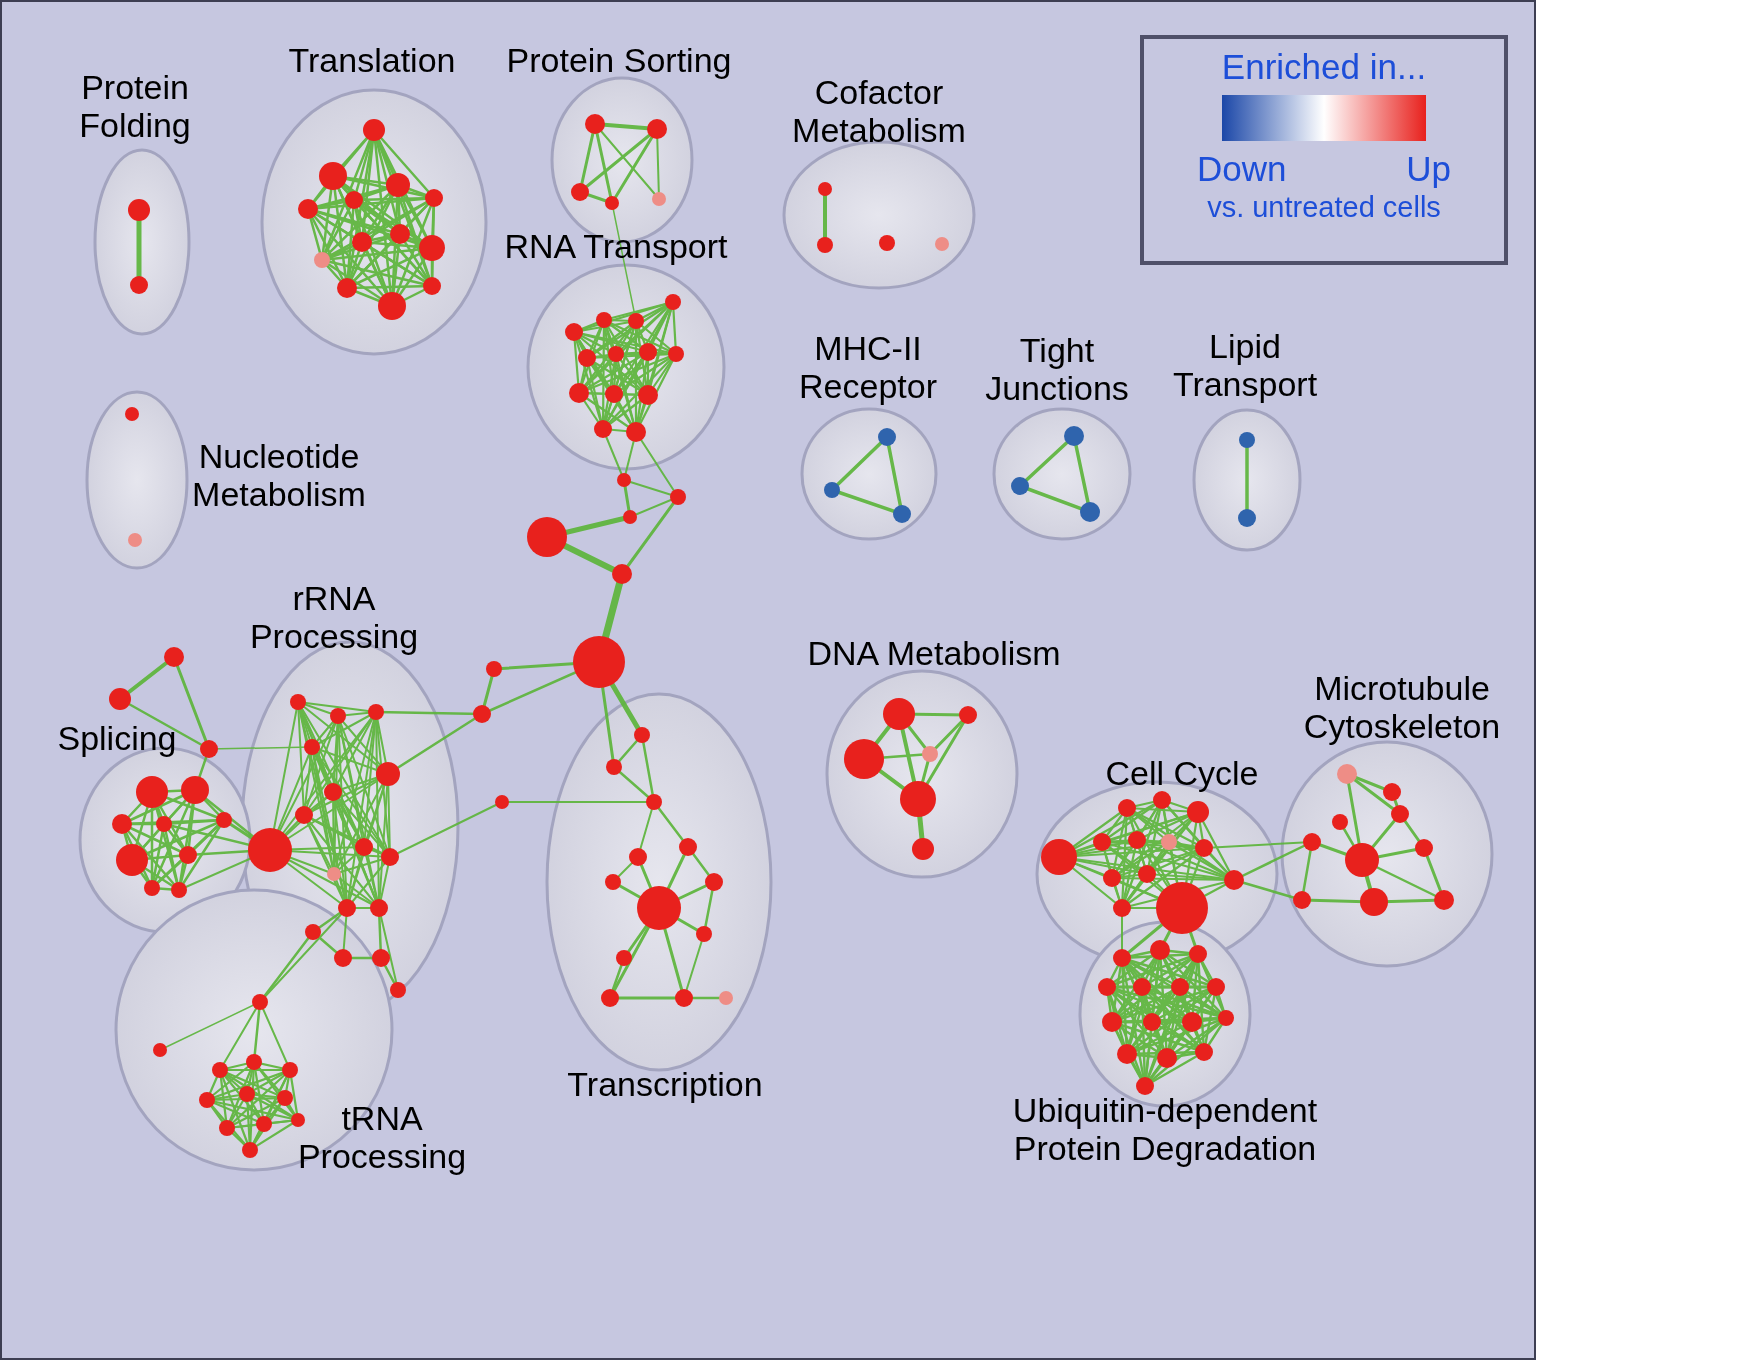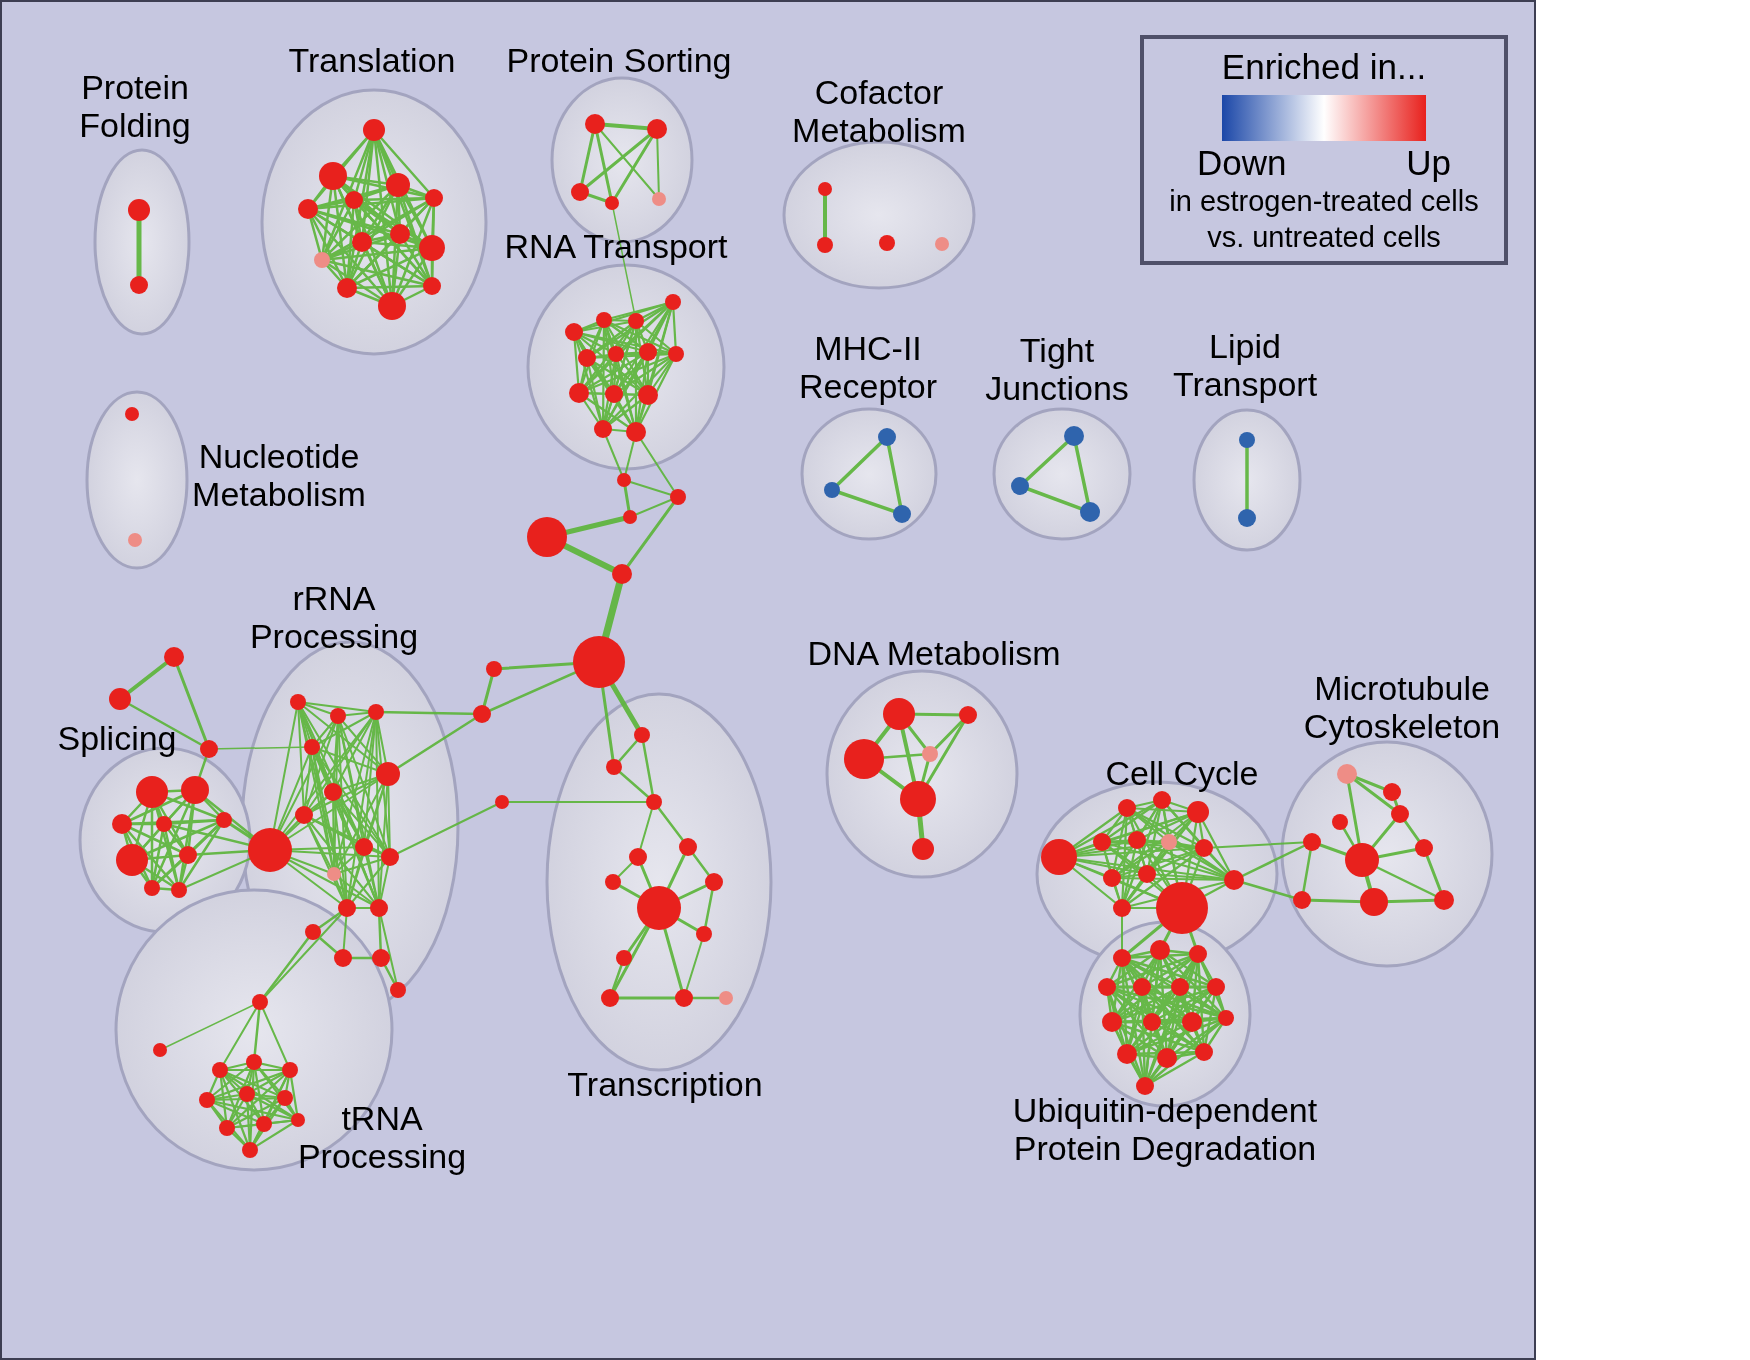--- a/index.html
+++ b/index.html
@@ -11,25 +11,25 @@
     background:#c6c7e0;
     font-family:"Liberation Sans",sans-serif;
     overflow:hidden;
   }
   .figure svg{position:absolute;left:0;top:0;}
   svg text{font-family:"Liberation Sans",sans-serif;}
   .legend{
     position:absolute;left:1138px;top:33px;width:368px;height:230px;
     border:4px solid #4f5069;box-sizing:border-box;
     display:flex;flex-direction:column;align-items:center;
-    padding-top:8px;color:#000000;
+    padding-top:8px;color:#1d4ed8;
   }
   .legend-title{font-size:35px;}
   .legend-bar{width:204px;height:46px;margin-top:8px;}
-  .legend-row{width:254px;display:flex;justify-content:space-between;font-size:35px;margin-top:2px;}
+  .legend-row{width:254px;display:flex;justify-content:space-between;font-size:35px;margin-top:8px;}
   .legend-sub{font-size:29px;line-height:36px;}
 </style>
 </head>
 <body>
 
 <div class="figure">
   <svg width="1750" height="1360" viewBox="0 0 1750 1360">
       <defs>
         <radialGradient id="ellGrad">
           <stop offset="0%" stop-color="#e6e6ee"></stop>
@@ -837,16 +837,15 @@
       <text x="663" y="1094" text-anchor="middle" font-size="34" fill="#000000"><tspan x="663" dy="0">Transcription</tspan></text>
       <text x="1163" y="1120" text-anchor="middle" font-size="34" fill="#000000"><tspan x="1163" dy="0">Ubiquitin-dependent</tspan><tspan x="1163" dy="38">Protein Degradation</tspan></text>
     </svg>
   <div class="legend">
     <div class="legend-title">Enriched in...</div>
     <div class="legend-bar" style="background: linear-gradient(to right, rgb(27, 71, 168), rgb(255, 255, 255) 50%, rgb(232, 33, 29));"></div>
     <div class="legend-row">
       <span>Down</span>
       <span>Up</span>
     </div>
-    <div class="legend-sub">in estrogen-treated cells</div>
     <div class="legend-sub">vs. untreated cells</div>
   </div>
 </div>
 
 </body></html>

